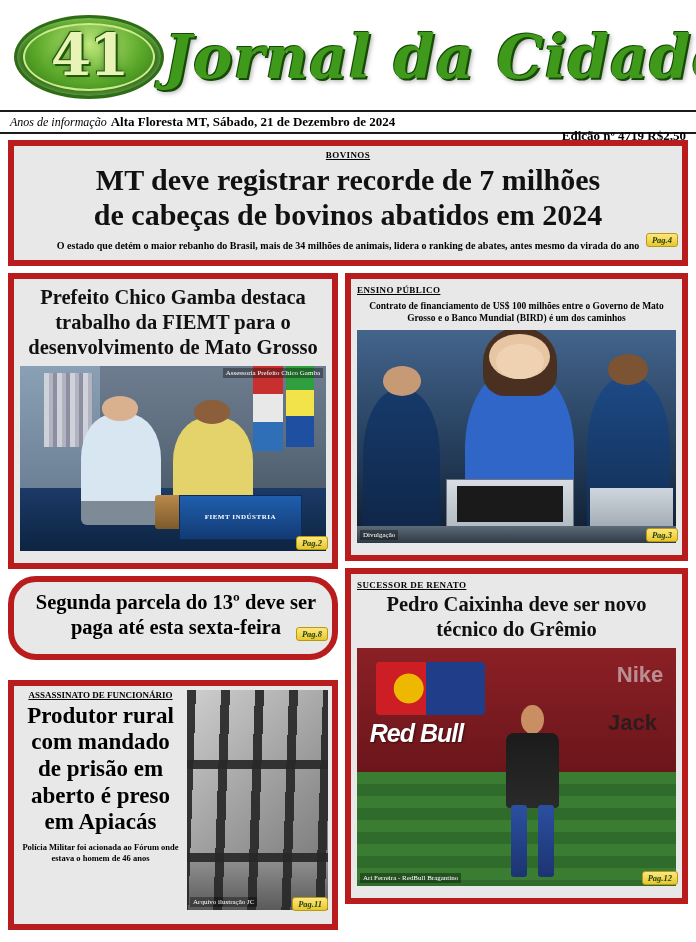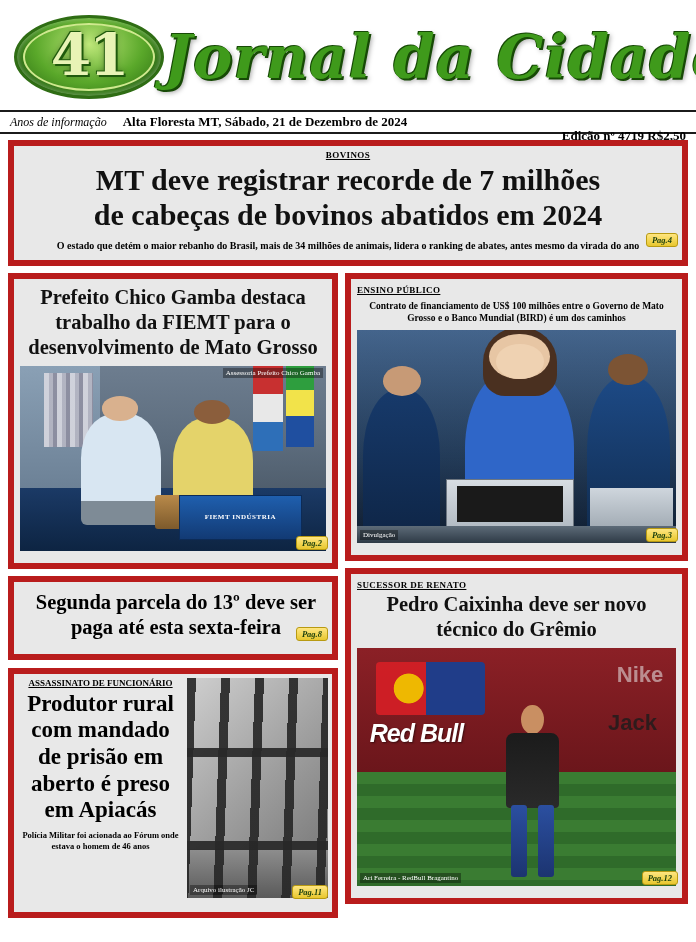--- a/index.html
+++ b/index.html
@@ -76,21 +76,21 @@
 
   
   .infobar {
     height: 22px;
     border-bottom: 2px solid #1b1b1b;
     display: flex;
     align-items: center;
     font-size: 12.5px;
     padding: 0 10px;
     white-space: nowrap;
-    gap: 16px;
+    gap: 4px;
   }
   .infobar .slogan { font-style: italic; font-size: 12px; }
   .infobar .center { font-weight: bold; font-size: 13px; }
   .infobar .edition { font-weight: bold; font-size: 13px; margin-left: auto; margin-top: 28px; }
 
   
   .content { padding: 6px 8px 8px 8px; }
 
   .box {
     border: 6px solid #b91c1c;
@@ -269,21 +269,21 @@
   .ph4 .coach .torso { position:absolute; left:12%; top:16%; width:76%; height:44%;
       background: linear-gradient(180deg,#1b1b1b,#2a2a2a); border-radius:8px 8px 4px 4px; }
   .ph4 .coach .head { position:absolute; left:34%; top:0; width:32%; height:17%;
       background:#c98f62; border-radius:50%; }
   .ph4 .coach .legL { position:absolute; left:20%; top:58%; width:22%; height:42%;
       background: linear-gradient(180deg,#2b4fa0,#1c3470); border-radius:3px; }
   .ph4 .coach .legR { position:absolute; right:20%; top:58%; width:22%; height:42%;
       background: linear-gradient(180deg,#2b4fa0,#1c3470); border-radius:3px; }
 
   
-  .mini { padding: 8px 2px 14px 8px; margin-bottom: 8px; }
+  .mini { padding: 8px 2px 14px 8px; margin-bottom: 20px; border-radius: 28px; }
   .mini h2 { margin:0; text-align:center; font-weight:bold; font-size:20.5px; line-height:1.22; }
 
   
   .split { display:flex; gap:0; padding:4px 4px 14px 4px; }
   .split .txt { width: 165px; flex: 0 0 165px; text-align:center; padding: 0 4px; }
   .split .txt .kick {
     font-size: 9px; font-weight:bold; text-decoration:underline; display:block; margin-bottom:3px;
   }
   .split .txt h2 { margin:0; font-size: 23px; line-height:1.16; font-weight:bold; }
   .split .txt .deck3 { font-size: 8.5px; font-weight:bold; margin-top:6px; line-height:1.3; }

